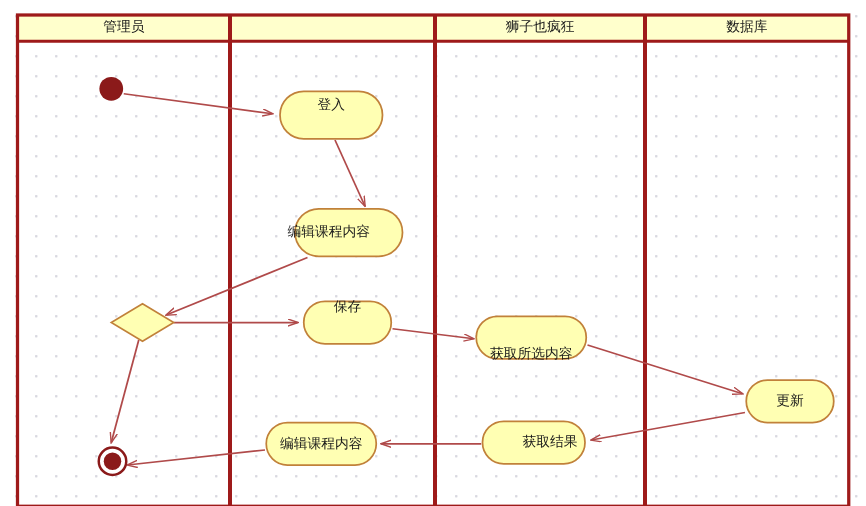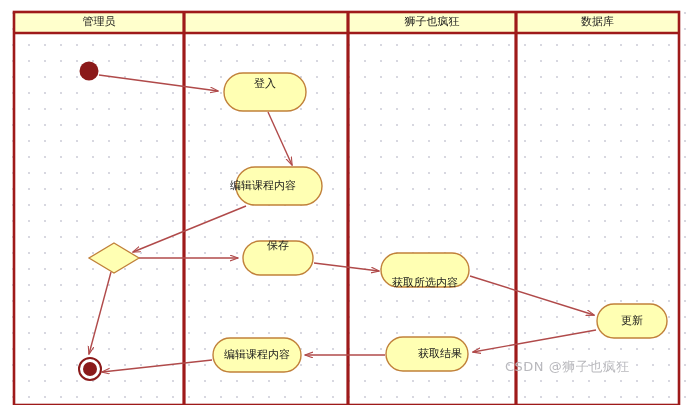--- a/index.html
+++ b/index.html
@@ -123,15 +123,14 @@
   <div class="lane-header-label" style="left:516px; top:16px; width:163px;">数据库</div>
 
   <div class="node-label" style="left:224px; top:78px; width:82px;">登入</div>
   <div class="node-label" style="left:220px; top:180px; width:86px;">编辑课程内容</div>
   <div class="node-label" style="left:243px; top:240px; width:70px;">保存</div>
   <div class="node-label" style="left:381px; top:264px; width:88px;margin-top:13px;">获取所选内容</div>
   <div class="node-label" style="left:597px; top:315px; width:70px;">更新</div>
   <div class="node-label" style="left:399px; top:348px; width:82px;">获取结果</div>
   <div class="node-label" style="left:213px; top:349px; width:88px;">编辑课程内容</div>
 
-  <div class="watermark">CSDN @狮子也疯狂</div>
 
 </div>
 
 </body></html>

